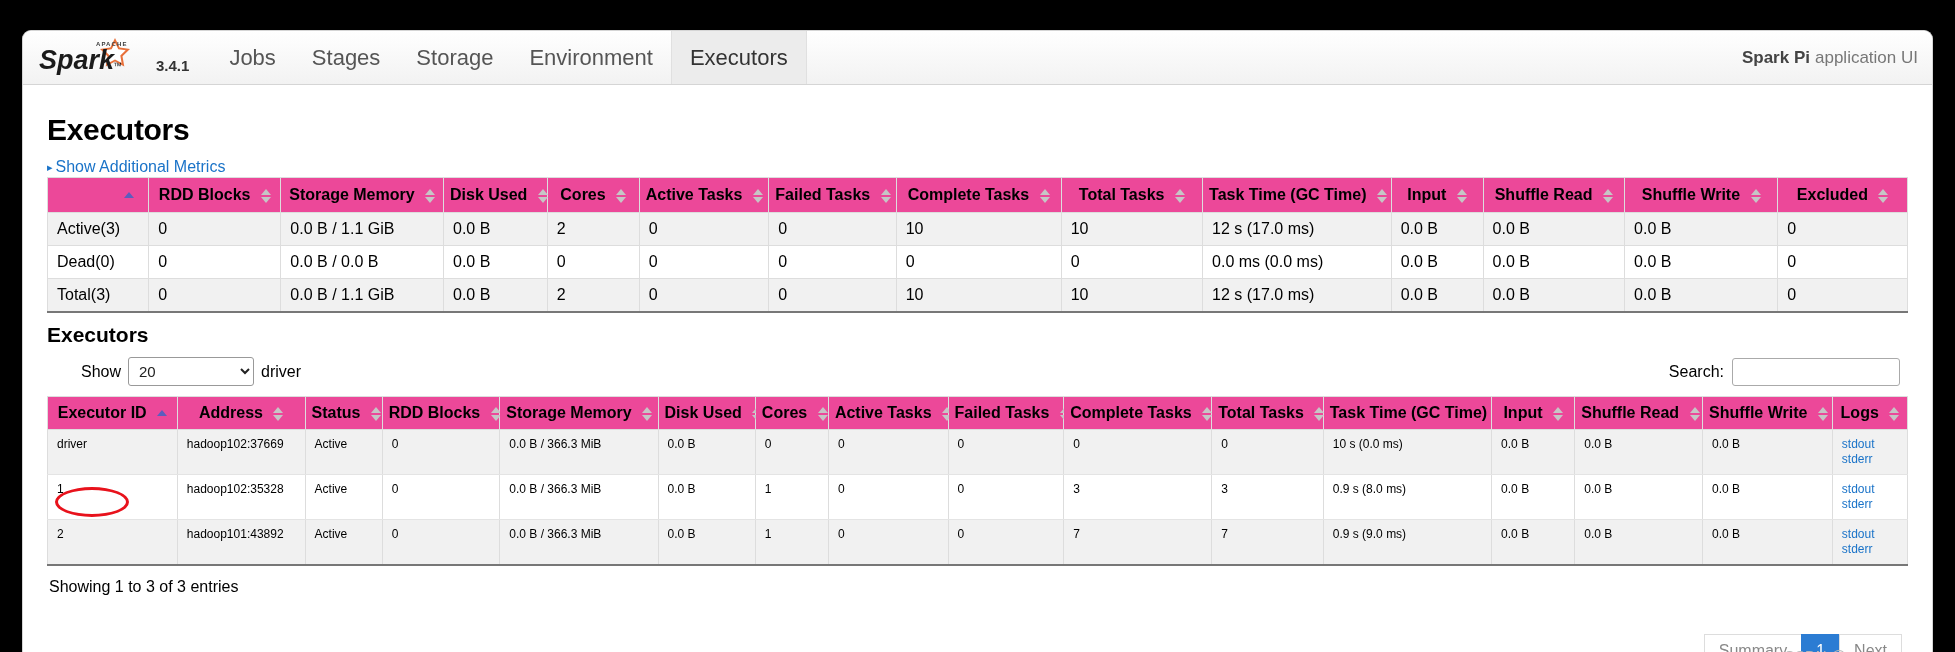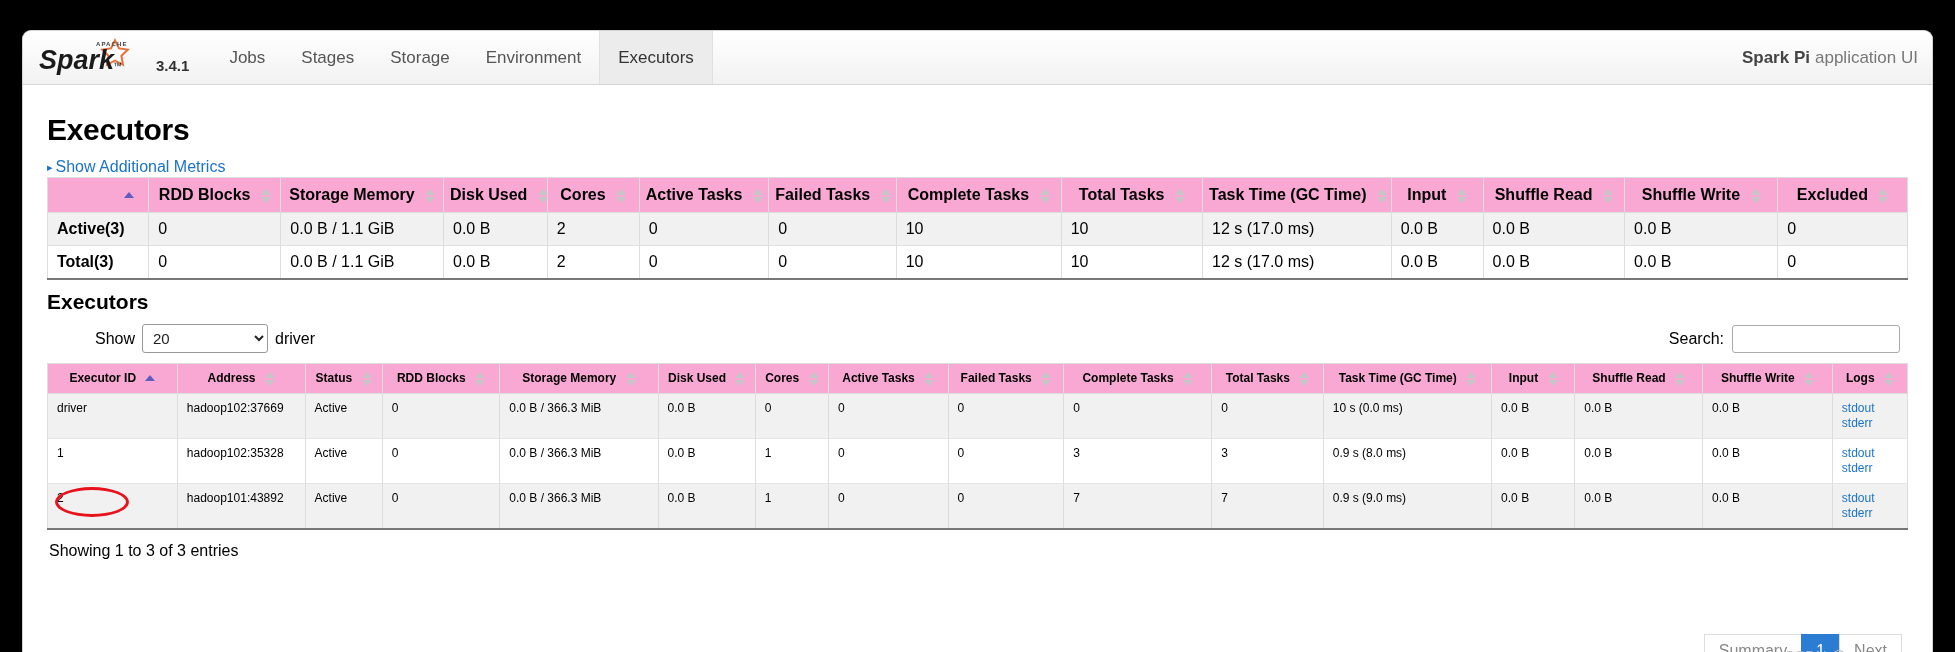--- a/index.html
+++ b/index.html
@@ -54,21 +54,21 @@
   .nav-links {
     display: flex;
     align-items: stretch;
     margin-left: 22px;
   }
   .nav-link {
     display: flex;
     align-items: center;
     padding: 0 18px;
     color: #555;
-    font-size: 17px;
+    font-size: 22px;
     text-decoration: none;
     white-space: nowrap;
   }
   .nav-link.active {
     background: #ececec;
     border-left: 1px solid #e0e0e0;
     border-right: 1px solid #e0e0e0;
     color: #333;
   }
   .app-title {
@@ -114,21 +114,21 @@
   table.spark-table {
     border-collapse: collapse;
     font-size: 16px;
     background: #fff;
   }
   table.spark-table th {
     font-weight: bold;
     text-align: center;
     padding: 7px 10px;
     border: 1px solid #ddd;
-    background: #f9a8d4;
+    background: #ec4899;
     white-space: nowrap;
     position: relative;
     cursor: pointer;
     vertical-align: middle;
   }
   table.spark-table td {
     padding: 7px 9px;
     border: 1px solid #ddd;
     vertical-align: top;
     white-space: nowrap;
@@ -157,36 +157,36 @@
     border-left: 5px solid transparent;
     border-right: 5px solid transparent;
     border-top: 6px solid #c6c6c6;
   }
   .sort-asc .tri-up { border-bottom-color: #5d5dbd; }
 
   
   #summary-table { width: 1861px; table-layout: fixed; }
   #summary-table th { font-size: 16px; padding: 8px 6px; }
   #summary-table td { font-size: 16px; }
-  #summary-table td.rowhead { font-weight: bold; margin-top: 22px; }
+  #summary-table td.rowhead { font-weight: normal; margin-top: 22px; }
   #summary-table th.col-label { text-align: right; padding-right: 14px; }
   #summary-table tbody tr:last-child td { border-bottom: 2px solid #777; }
   #summary-table thead th { border-top: 1px solid #ddd; }
 
   
   .table-controls {
     display: flex;
     align-items: center;
     justify-content: space-between;
     margin: 4px 0 10px 0;
     width: 1861px;
   }
   .dt-length {
     font-size: 16px;
-    margin-left: 48px;
+    margin-left: 34px;
     display: flex;
     align-items: center;
     gap: 7px;
   }
   .dt-length select {
     font-family: "Liberation Sans", sans-serif;
     font-size: 15px;
     padding: 4px 6px;
     height: 29px;
     width: 126px;
@@ -208,21 +208,21 @@
     font-size: 15px;
     width: 168px;
     height: 28px;
     padding: 3px 6px;
     border: 1px solid #aaa;
     border-radius: 3px;
     background: #fff;
   }
 
   #executors-table { width: 1861px; table-layout: fixed; }
-  #executors-table th { padding: 7px 6px; font-size: 12px; }
+  #executors-table th { padding: 7px 6px; font-size: 16px; }
   #executors-table td { font-size: 12px; height: 41px; }
   #executors-table tbody tr td { border-bottom: 1px solid #e4e4e4; }
   #executors-table tbody tr:last-child td { border-bottom: 2px solid #777; }
   .logs-cell a {
     display: block;
     color: #1a73c8;
     text-decoration: none;
     line-height: 1.25;
   }
 
@@ -400,20 +400,36 @@
           <td class="rowhead">Active(3)</td>
           <td>0</td>
           <td>0.0 B / 1.1 GiB</td>
           <td>0.0 B</td>
           <td>2</td>
           <td>0</td>
           <td>0</td>
           <td>10</td>
           <td>10</td>
           <td>12 s (17.0 ms)</td>
+          <td>0.0 B</td>
+          <td>0.0 B</td>
+          <td>0.0 B</td>
+          <td>0</td>
+        </tr>
+        <tr>
+          <td class="rowhead">Dead(0)</td>
+          <td>0</td>
+          <td>0.0 B / 0.0 B</td>
+          <td>0.0 B</td>
+          <td>0</td>
+          <td>0</td>
+          <td>0</td>
+          <td>0</td>
+          <td>0</td>
+          <td>0.0 ms (0.0 ms)</td>
           <td>0.0 B</td>
           <td>0.0 B</td>
           <td>0.0 B</td>
           <td>0</td>
         </tr>
         <tr>
           <td class="rowhead">Total(3)</td>
           <td>0</td>
           <td>0.0 B / 1.1 GiB</td>
           <td>0.0 B</td>

